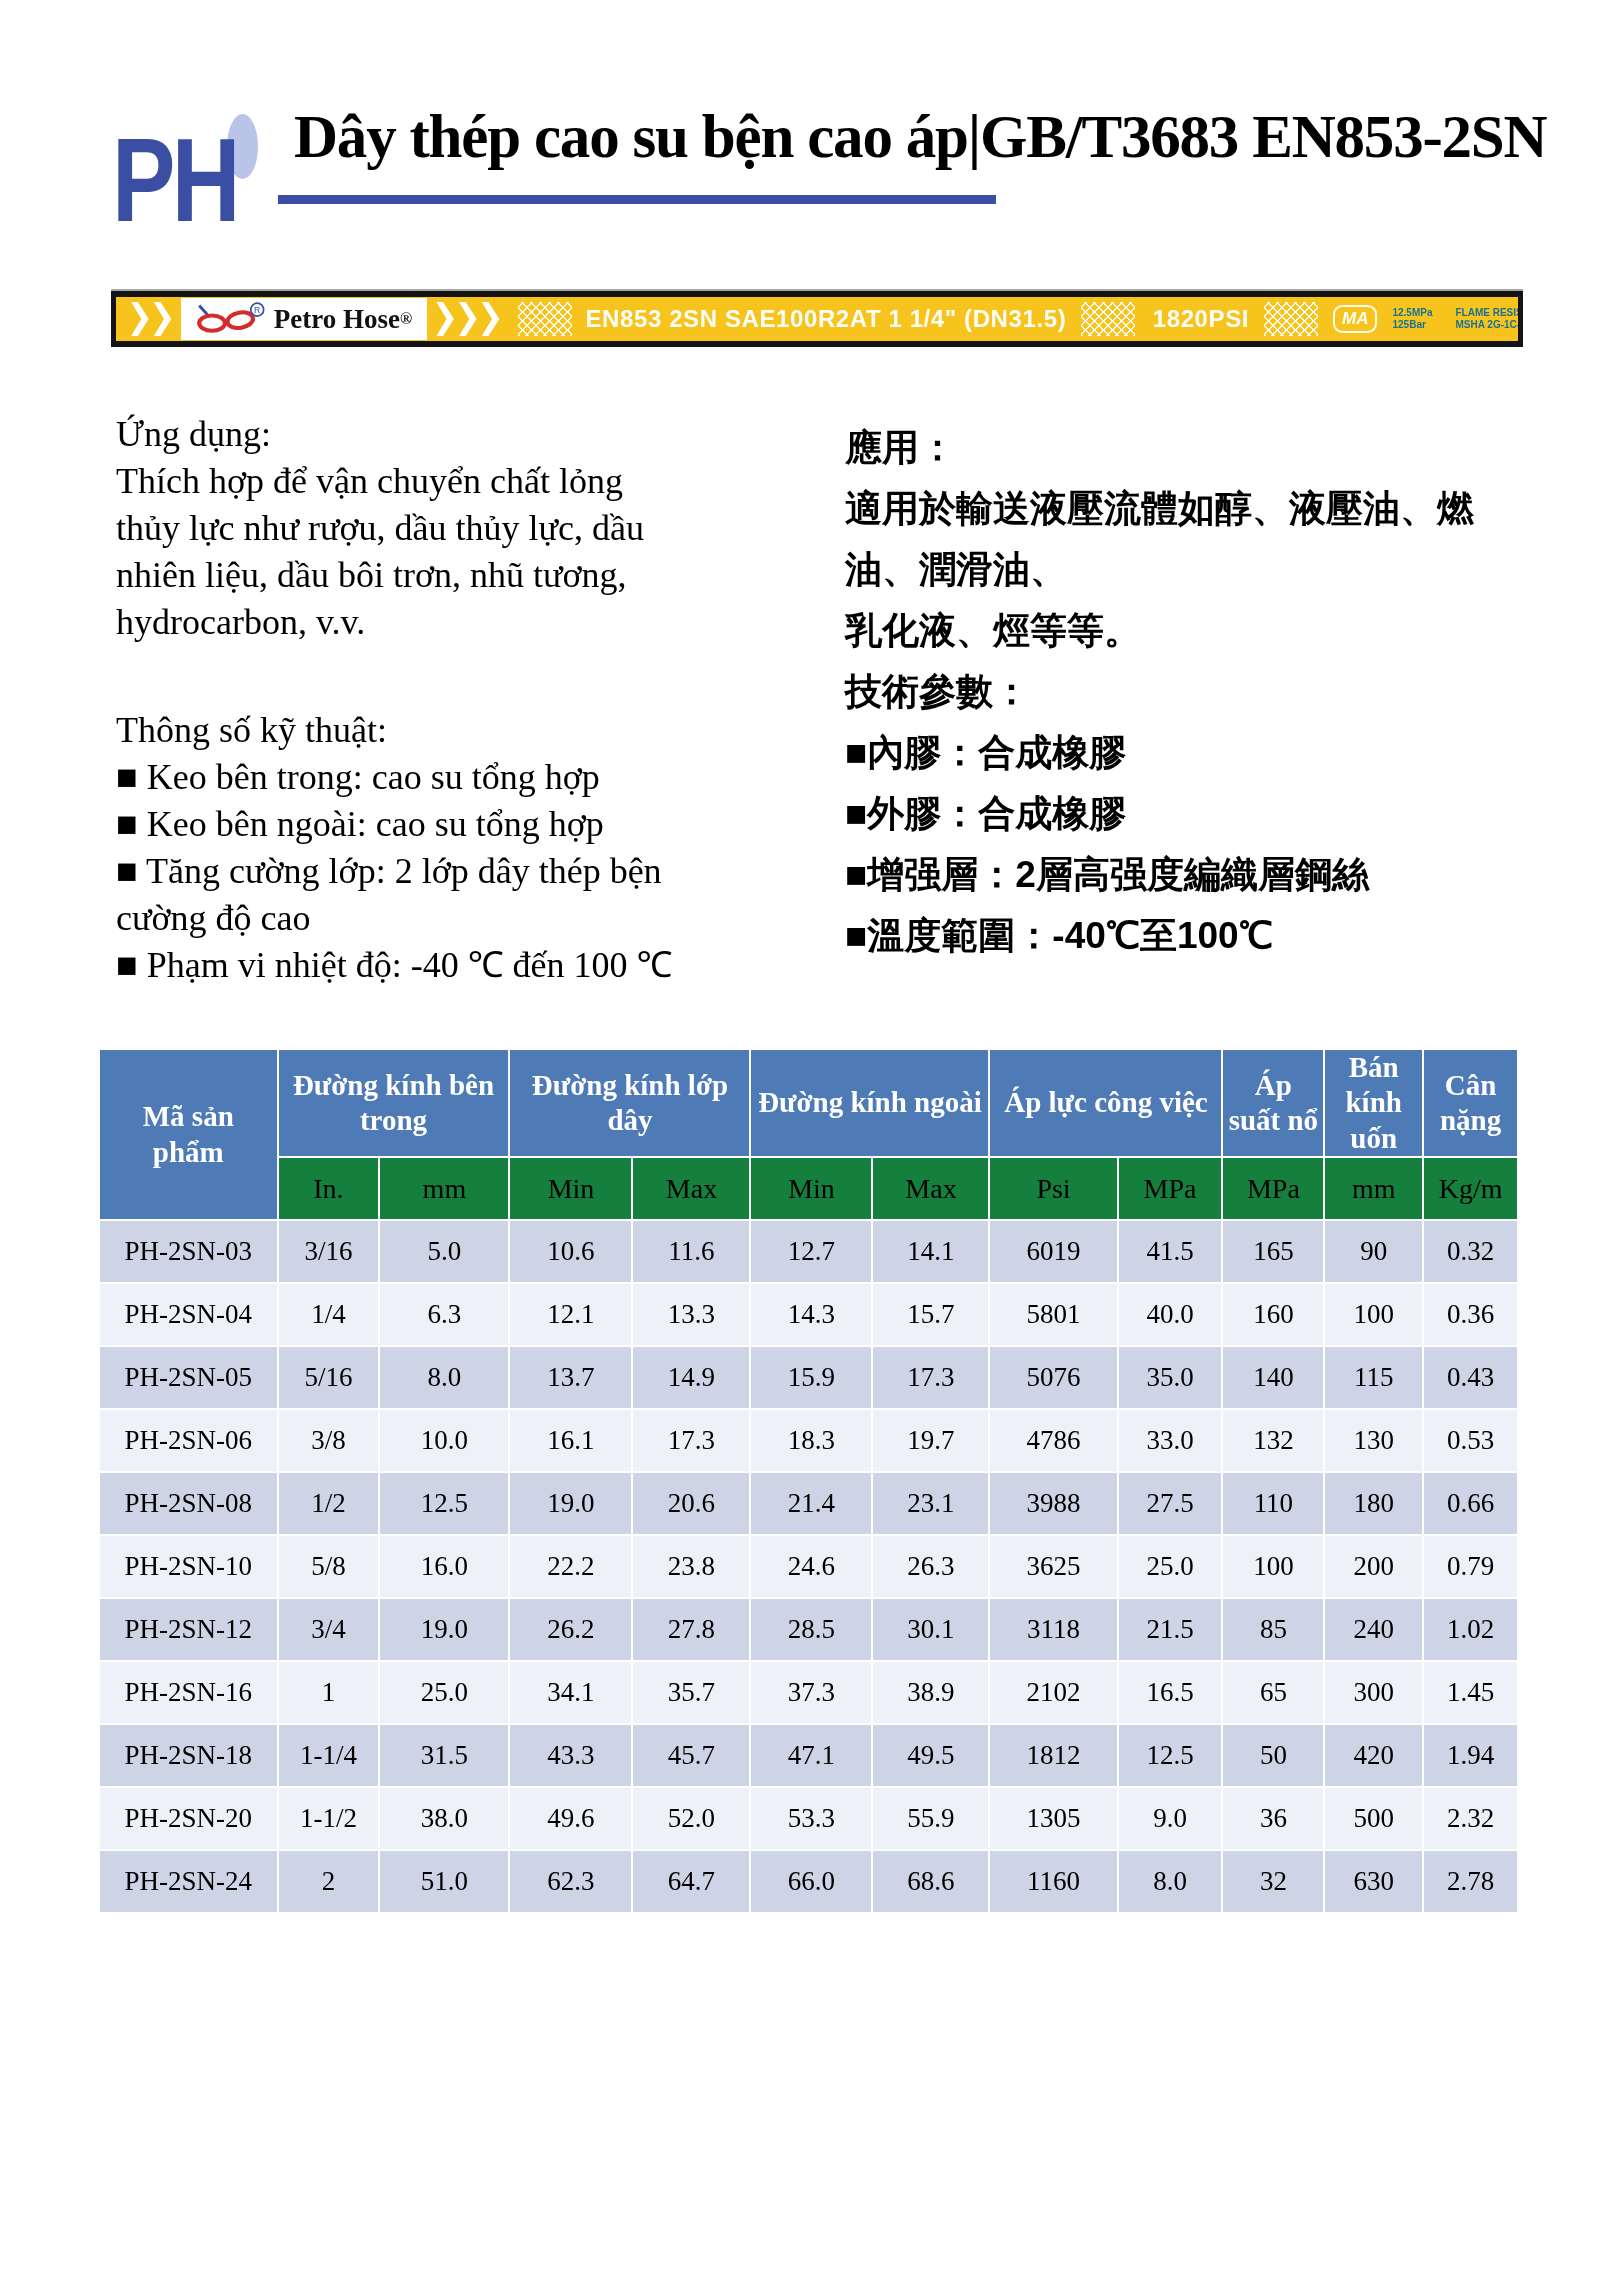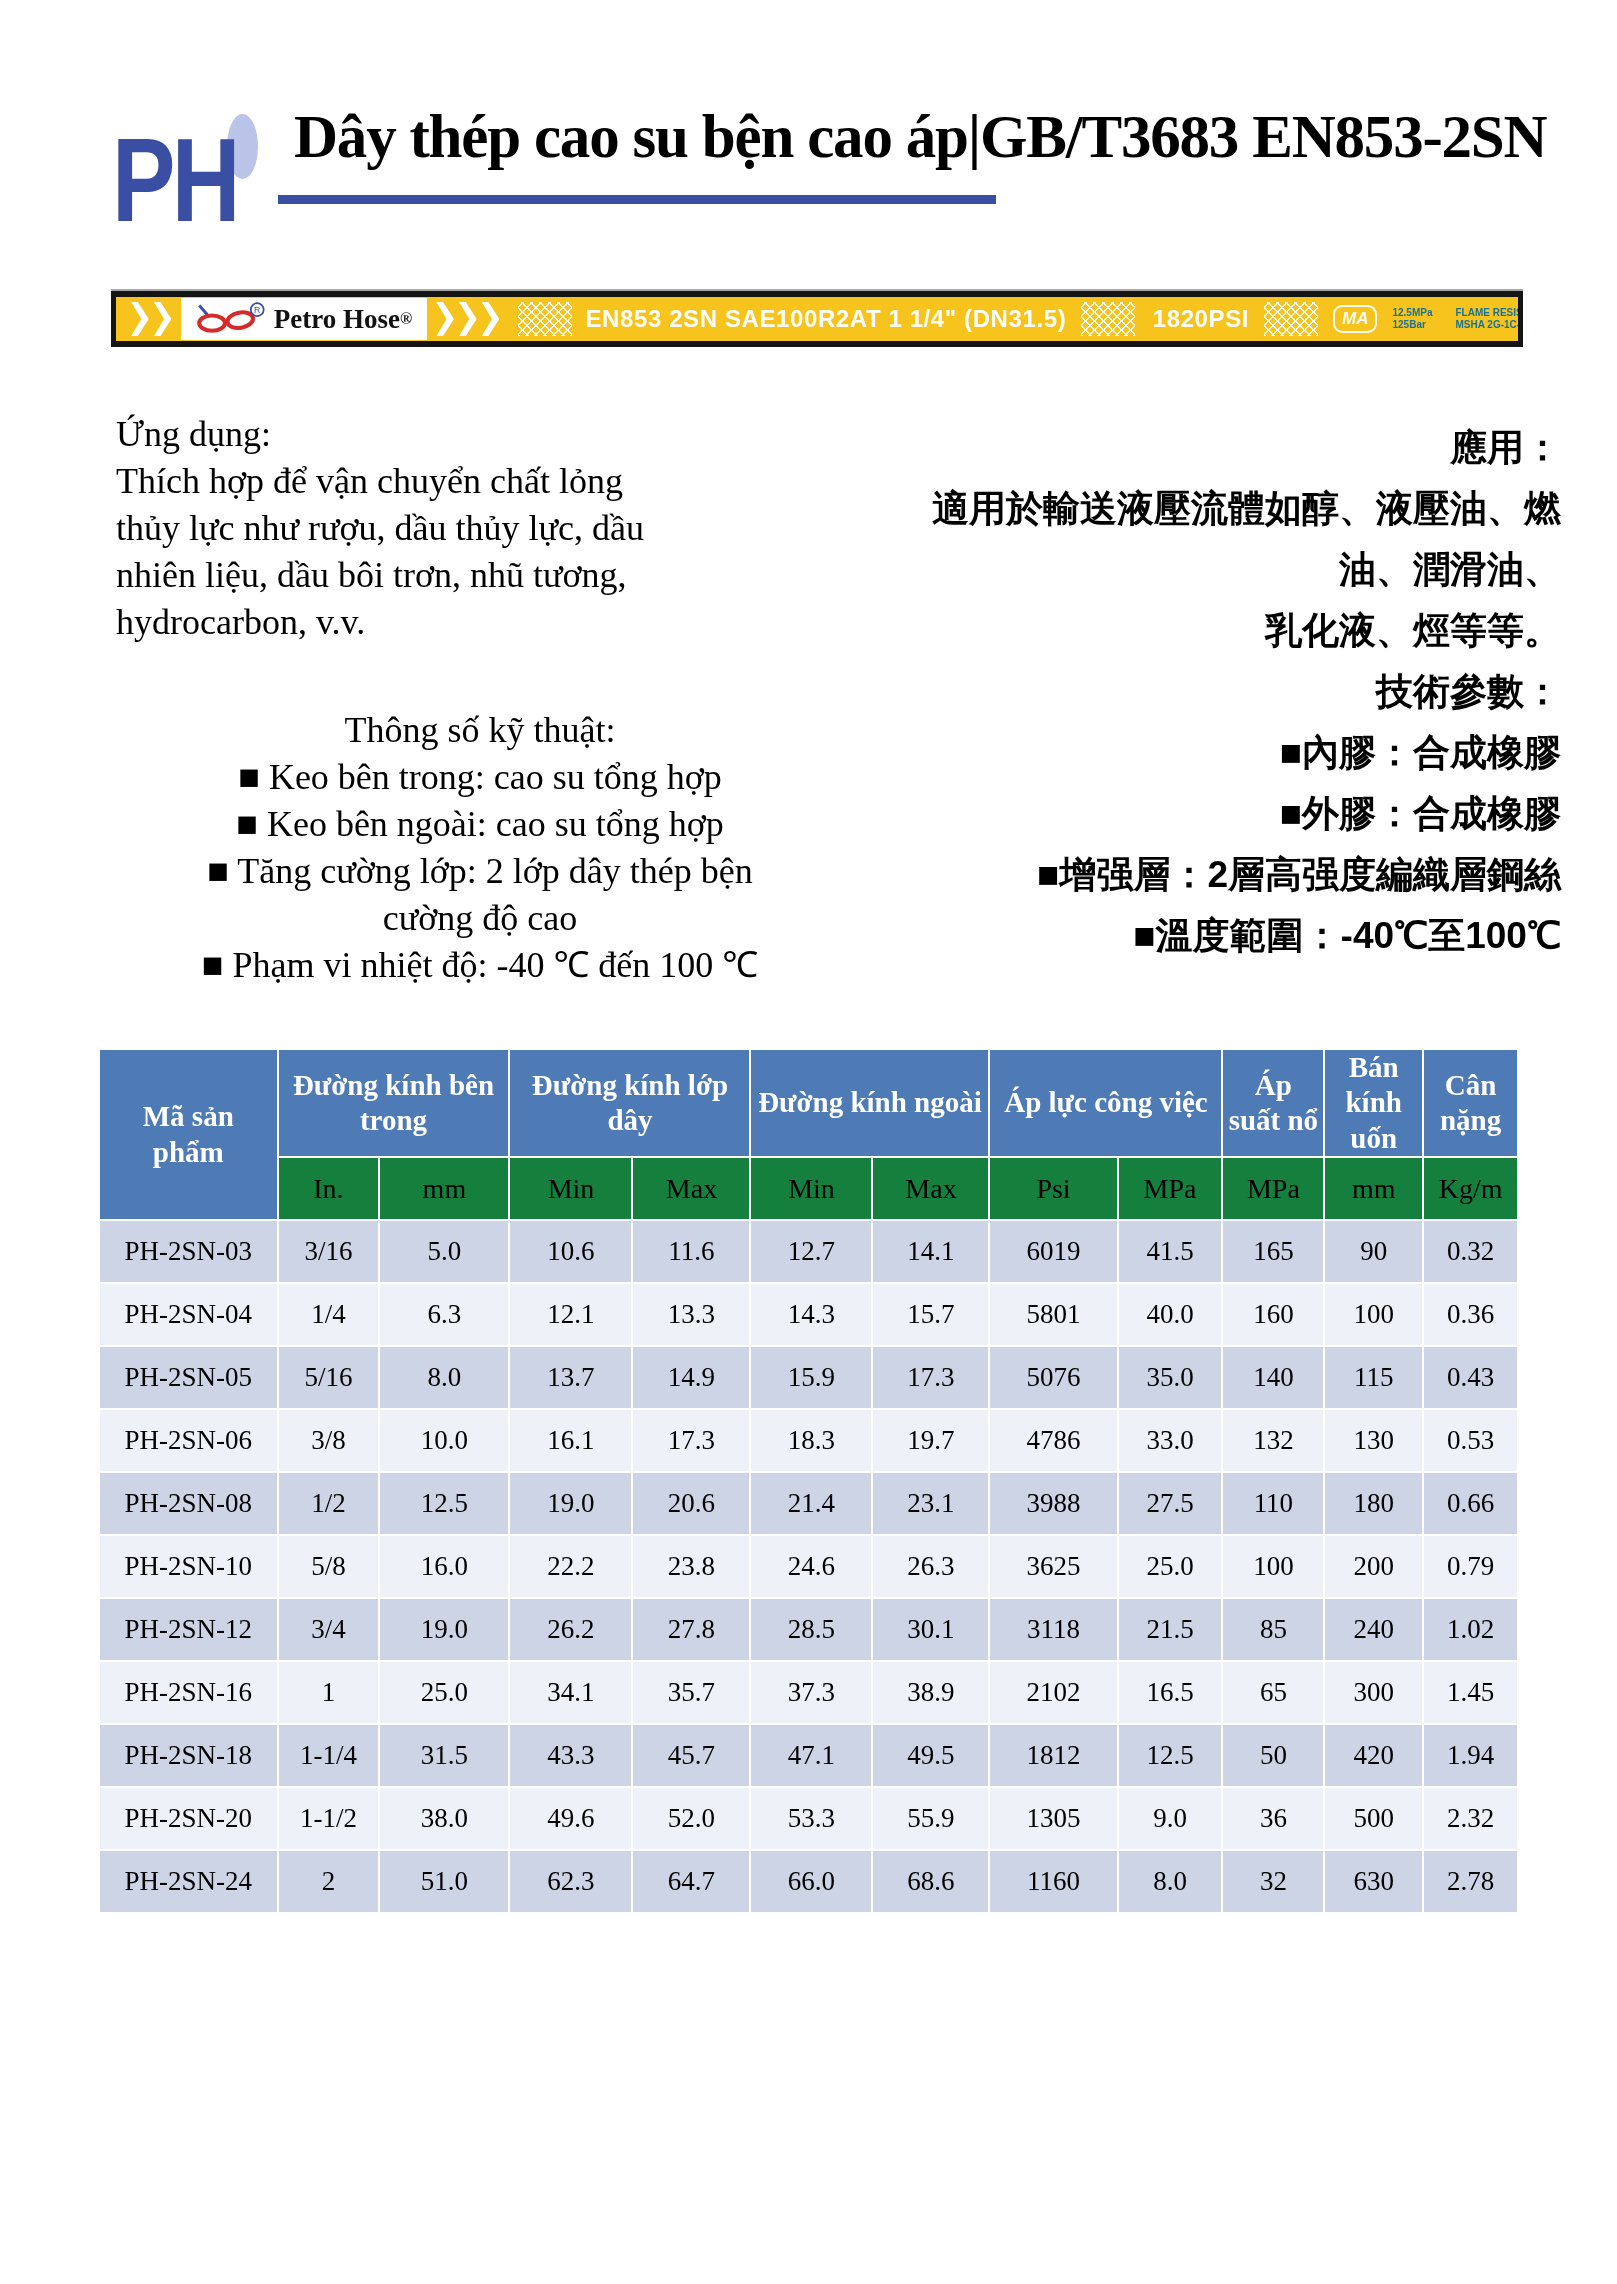--- a/index.html
+++ b/index.html
@@ -46,24 +46,24 @@
     padding:1.7px 7px; font-family:"Liberation Sans", sans-serif; font-weight:bold; font-style:italic;
     font-size:17px; opacity:.95;text-align:right; }
   .mini { flex:none; color:#0369a1; font-family:"Liberation Sans", sans-serif; font-weight:bold;
     font-size:10px; line-height:1.2; white-space:nowrap; opacity:.9; }
   .rating-block { margin-left:15px; }
   .flame-block { margin-left:23px; }
 
   
   .viet-col { position:absolute; left:116px; top:411px; width:728px; font-size:36px; }
   .tline { line-height:47px; white-space:nowrap; }
-  .viet-block2 { margin-top:61px;text-align:center; }
+  .viet-block2 { margin-top:61px; }
   .chin-col { position:absolute; left:845px; top:417px; width:716px;
     font-family:"Liberation Sans", sans-serif; font-weight:bold; font-size:37px; }
-  .cline { line-height:61px; white-space:nowrap;text-align:right; }
+  .cline { line-height:61px; white-space:nowrap; }
 
   
   .spec-table { position:absolute; left:98px; top:1048px; width:1421px;
     border-collapse:separate; border-spacing:2.9px; table-layout:fixed;
     font-family:"Liberation Serif", serif; }
   .spec-table th, .spec-table td { text-align:center; vertical-align:middle; overflow:hidden; }
   .gh { background:#4e7ab5; color:#fff; font-weight:bold; font-size:29px; line-height:1.22;
     white-space:pre-line; height:90px; padding:0 4.7px; }
   .sh { background:#15803d; color:#000; font-weight:normal; font-size:28px; height:61px; }
   .spec-table td { font-size:27px; height:61px; }

